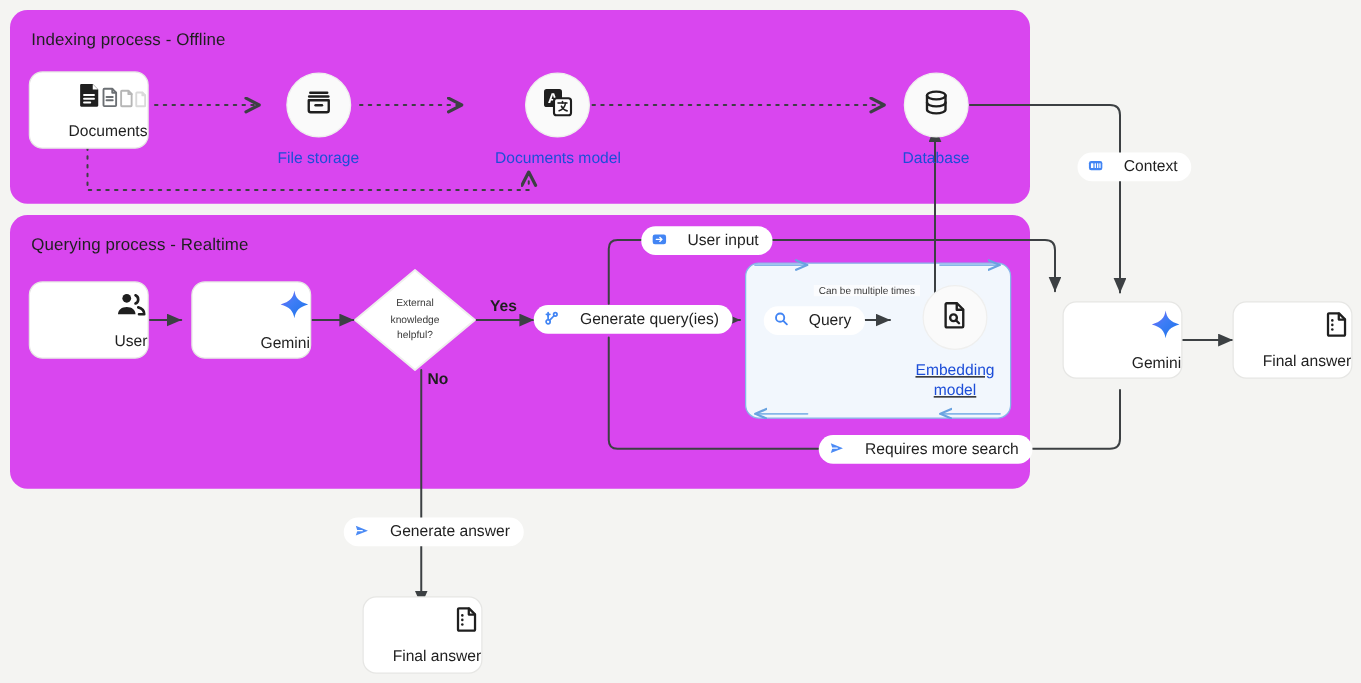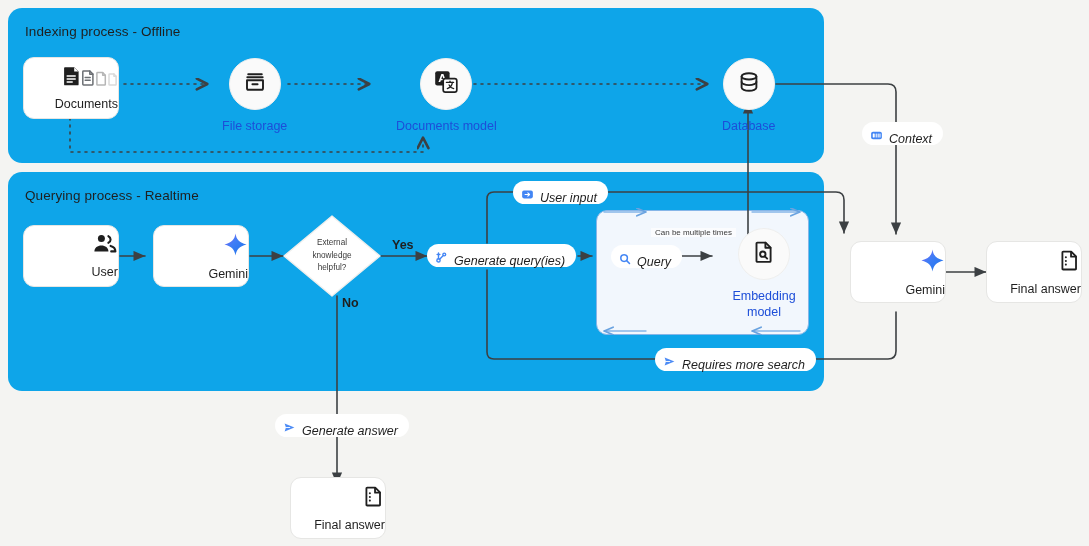--- a/index.html
+++ b/index.html
@@ -7,21 +7,21 @@
     width: 1089px; height: 546px;
     background: #f4f4f2;
     font-family: "Liberation Sans", sans-serif;
     overflow: hidden;
   }
   #stage { position: relative; width: 1089px; height: 546px; }
 
   
   .panel {
     position: absolute;
-    background: #0ea5e9;
+    background: #d946ef;
     border-radius: 14px;
   }
   #panel-indexing { left: 8px;  top: 8px;   width: 816px; height: 155px; }
   #panel-query    { left: 8px;  top: 172px; width: 816px; height: 219px; }
 
   .panel-title {
     position: absolute;
     left: 17px; top: 16px;
     font-size: 13.5px;
     color: #1f1f1f;
@@ -58,26 +58,25 @@
     text-align: center; white-space: nowrap; line-height: 1.25;
   }
   .circ-node .lbl.wrap { white-space: normal; width: 84px; }
 
   
   .pill {
     position: absolute;
     background: #ffffff;
     border-radius: 999px;
     height: 23px;
-    display: flex; align-items: flex-end; gap: 6px;
+    display: flex; align-items: center; gap: 16px;
     padding: 0 11px 0 8px;
     font-size: 12.5px;
     color: #1f1f1f;
     white-space: nowrap;
-    font-style: italic;
   }
   .pill .ptxt { line-height: 1; }
 
   
   #decision {
     position: absolute;
     width: 96px; height: 78px;
     display: flex; align-items: center; justify-content: center;
   }
   #decision .dtext {
@@ -303,21 +302,21 @@
   <div class="pill" style="left:611px; top:245px;">
     <span class="ico">
       <svg width="12" height="12" viewBox="0 0 16 16" fill="none" stroke="#4285f4" stroke-width="2" stroke-linecap="round">
         <circle cx="6.8" cy="6.8" r="4.4"></circle>
           <path d="M10.2,10.2 L14,14"></path>
       </svg>
     </span>
     <span class="ptxt">Query</span>
   </div>
 
-  <div class="circ-node" style="left:722px; top:228px;">
+  <div class="circ-node" style="left:722px; top:228px;text-decoration:underline;">
     <div class="circ">
       <span class="ico">
         <svg width="24" height="24" viewBox="0 0 24 24" fill="none" stroke="#1f1f1f" stroke-width="1.9" stroke-linecap="round" stroke-linejoin="round">
           <path d="M5.4,2.6 h8.2 l5,5 V21 a0.9,0.9 0 0 1 -0.9,0.9 H5.4 A0.9,0.9 0 0 1 4.5,21 V3.5 A0.9,0.9 0 0 1 5.4,2.6 z"></path>
           <path d="M13.4,2.8 v5 h5"></path>
           <circle cx="10.8" cy="14.2" r="2.7"></circle>
           <path d="M12.9,16.3 L15.2,18.6"></path>
         </svg>
       </span>
     </div>

